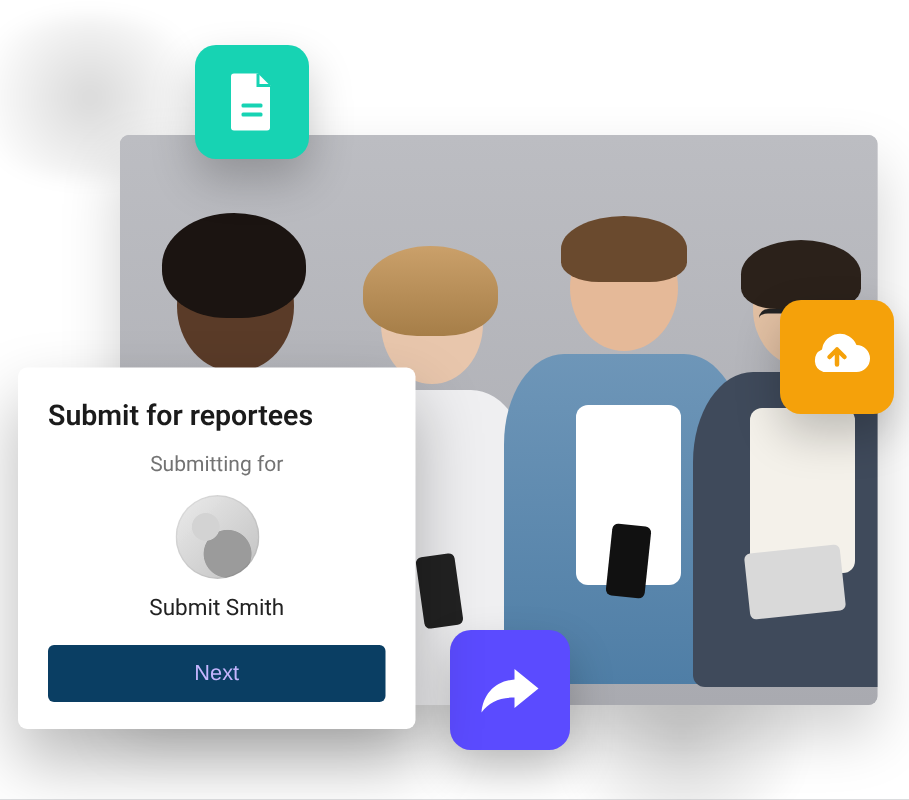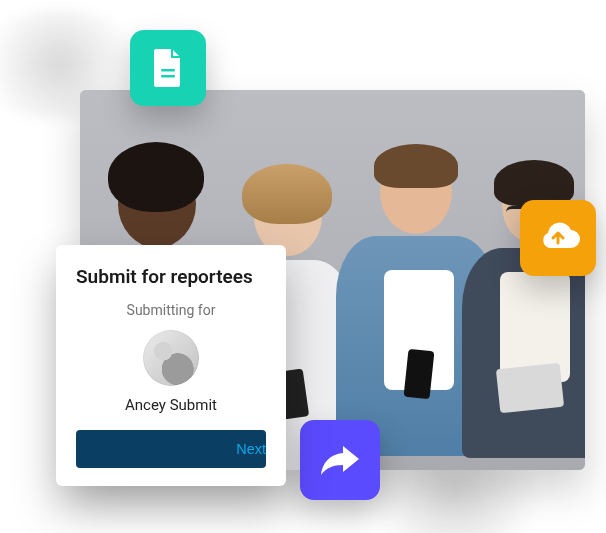--- a/index.html
+++ b/index.html
@@ -80,26 +80,25 @@
     box-shadow: 0 14px 30px rgba(0,0,0,0.22);
   }
   .tile svg { display:block; }
   .tile-doc   { left:130px; top:30px;  width:76px; height:76px; background:#17d3b3; }
   .tile-cloud { left:520px; top:200px; width:76px; height:76px; background:#f5a10a; }
   .tile-share { left:300px; top:420px; width:80px; height:80px; background:#5b4bff; }
 
   .card {
     position:absolute;
     left:12px; top:245px;
-    width:230px;
+    width:265px;
     background:#fff;
     border-radius:6px;
     padding:20px 20px 18px 20px;
     box-shadow: 0 22px 44px rgba(0,0,0,0.28);
-    margin-left: 44px;
   }
   .card-title {
     font-size:19px;
     font-weight:600;
     color:#1b1b1b;
     margin-bottom:14px;
   }
   .card-sub {
     font-size:14px;
     color:#737373;
@@ -119,27 +118,26 @@
   .card-name {
     text-align:center;
     font-size:15px;
     color:#222;
     margin-bottom:16px;
   }
   .next-btn {
     display:block;
     width:100%;
     background:#0a3e63;
-    color:#0ea5e9;
+    color:#c4b5fd;
     border:none;
     border-radius:4px;
     padding:11px 0;
     font-size:14.5px;
     cursor:pointer;
-    text-align:right;
   }
 </style>
 </head>
 <body>
 
 <div class="stage">
 
   <div class="shadow-blob blob1"></div>
   <div class="shadow-blob blob2"></div>
 
@@ -192,17 +190,17 @@
   <div class="tile tile-share">
     <svg width="46" height="40" viewBox="0 0 46 40">
       <path d="M26 6l16 13-16 13v-7c-10 0-17 3-22 10 1-12 9-21 22-22V6z" fill="#fff"></path>
     </svg>
   </div>
 
   <div class="card">
     <div class="card-title">Submit for reportees</div>
     <div class="card-sub">Submitting for</div>
     <div class="avatar"></div>
-    <div class="card-name">Ancey Submit</div>
+    <div class="card-name">Submit Smith</div>
     <button class="next-btn">Next</button>
   </div>
 
 </div>
 
 </body></html>

